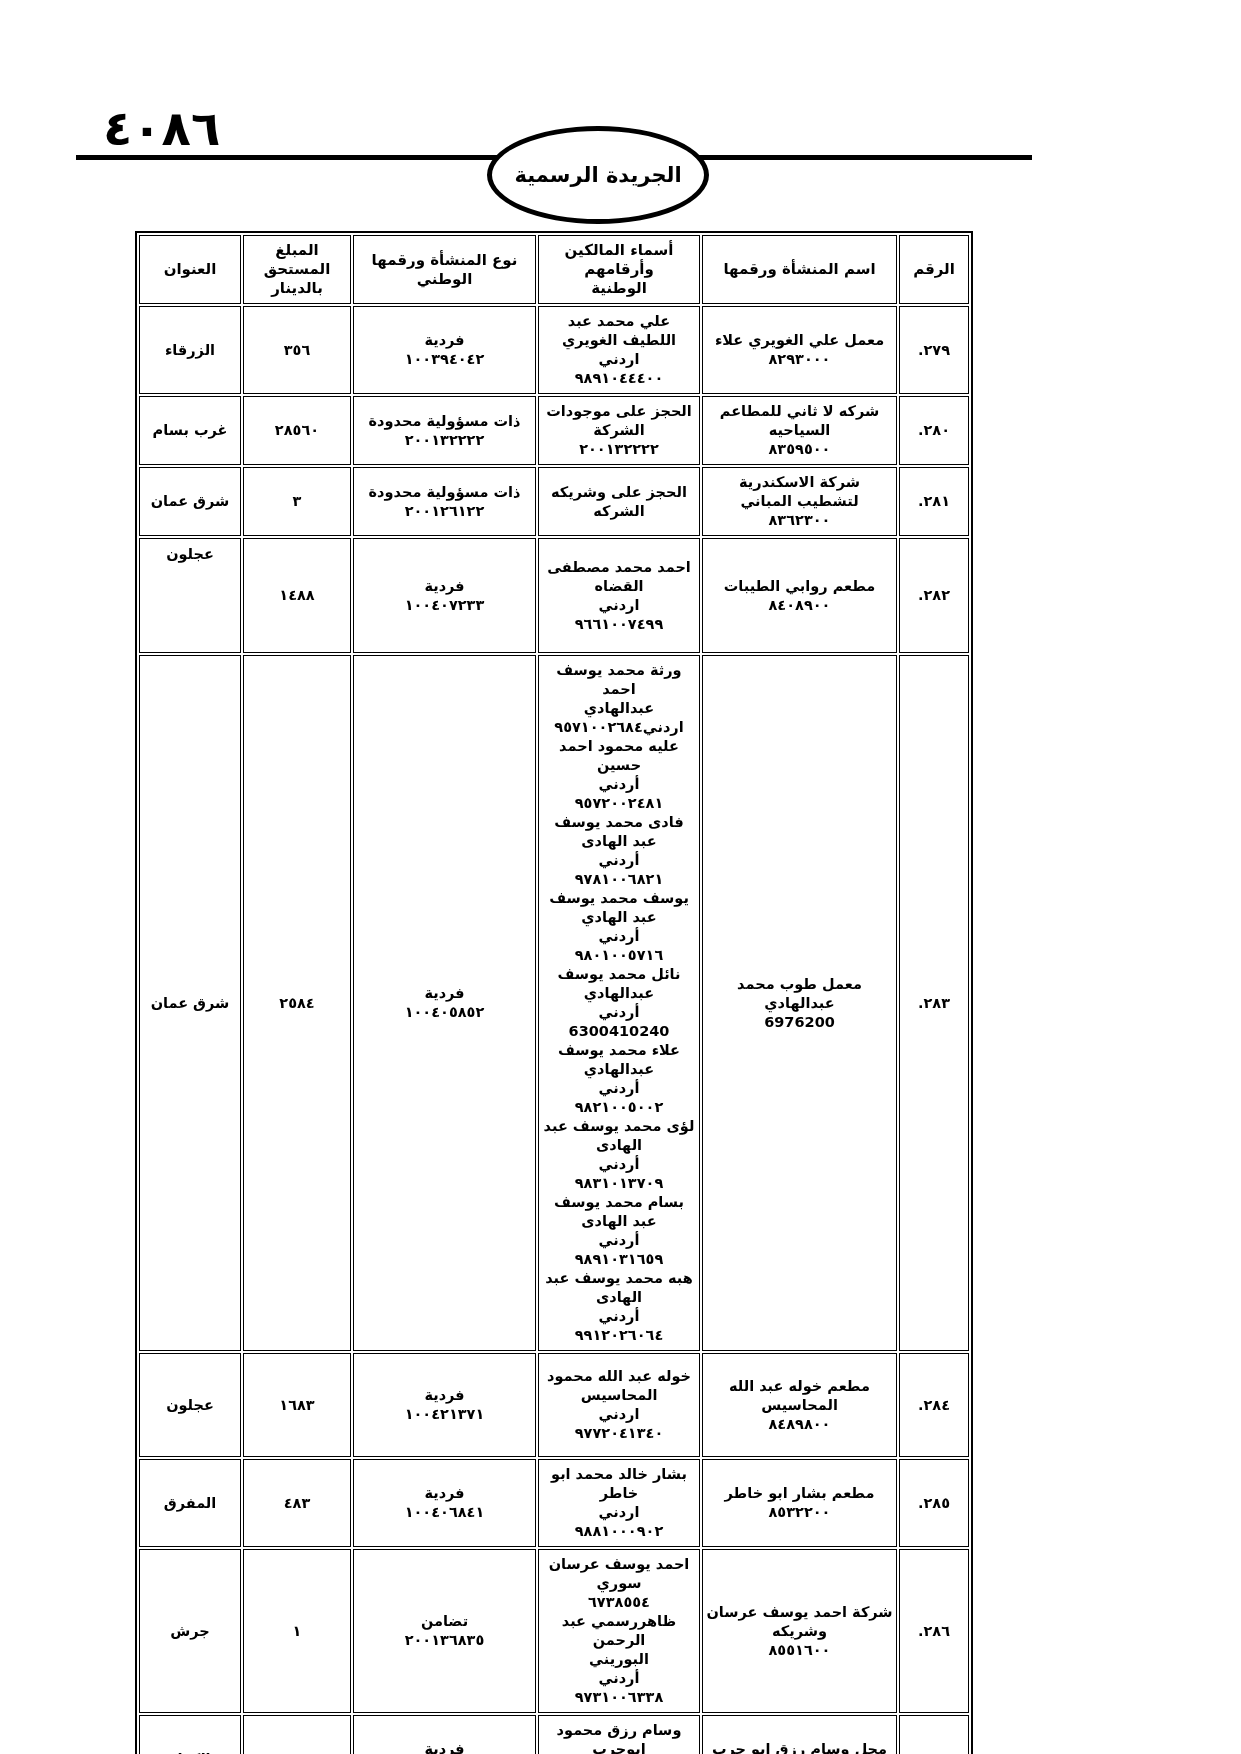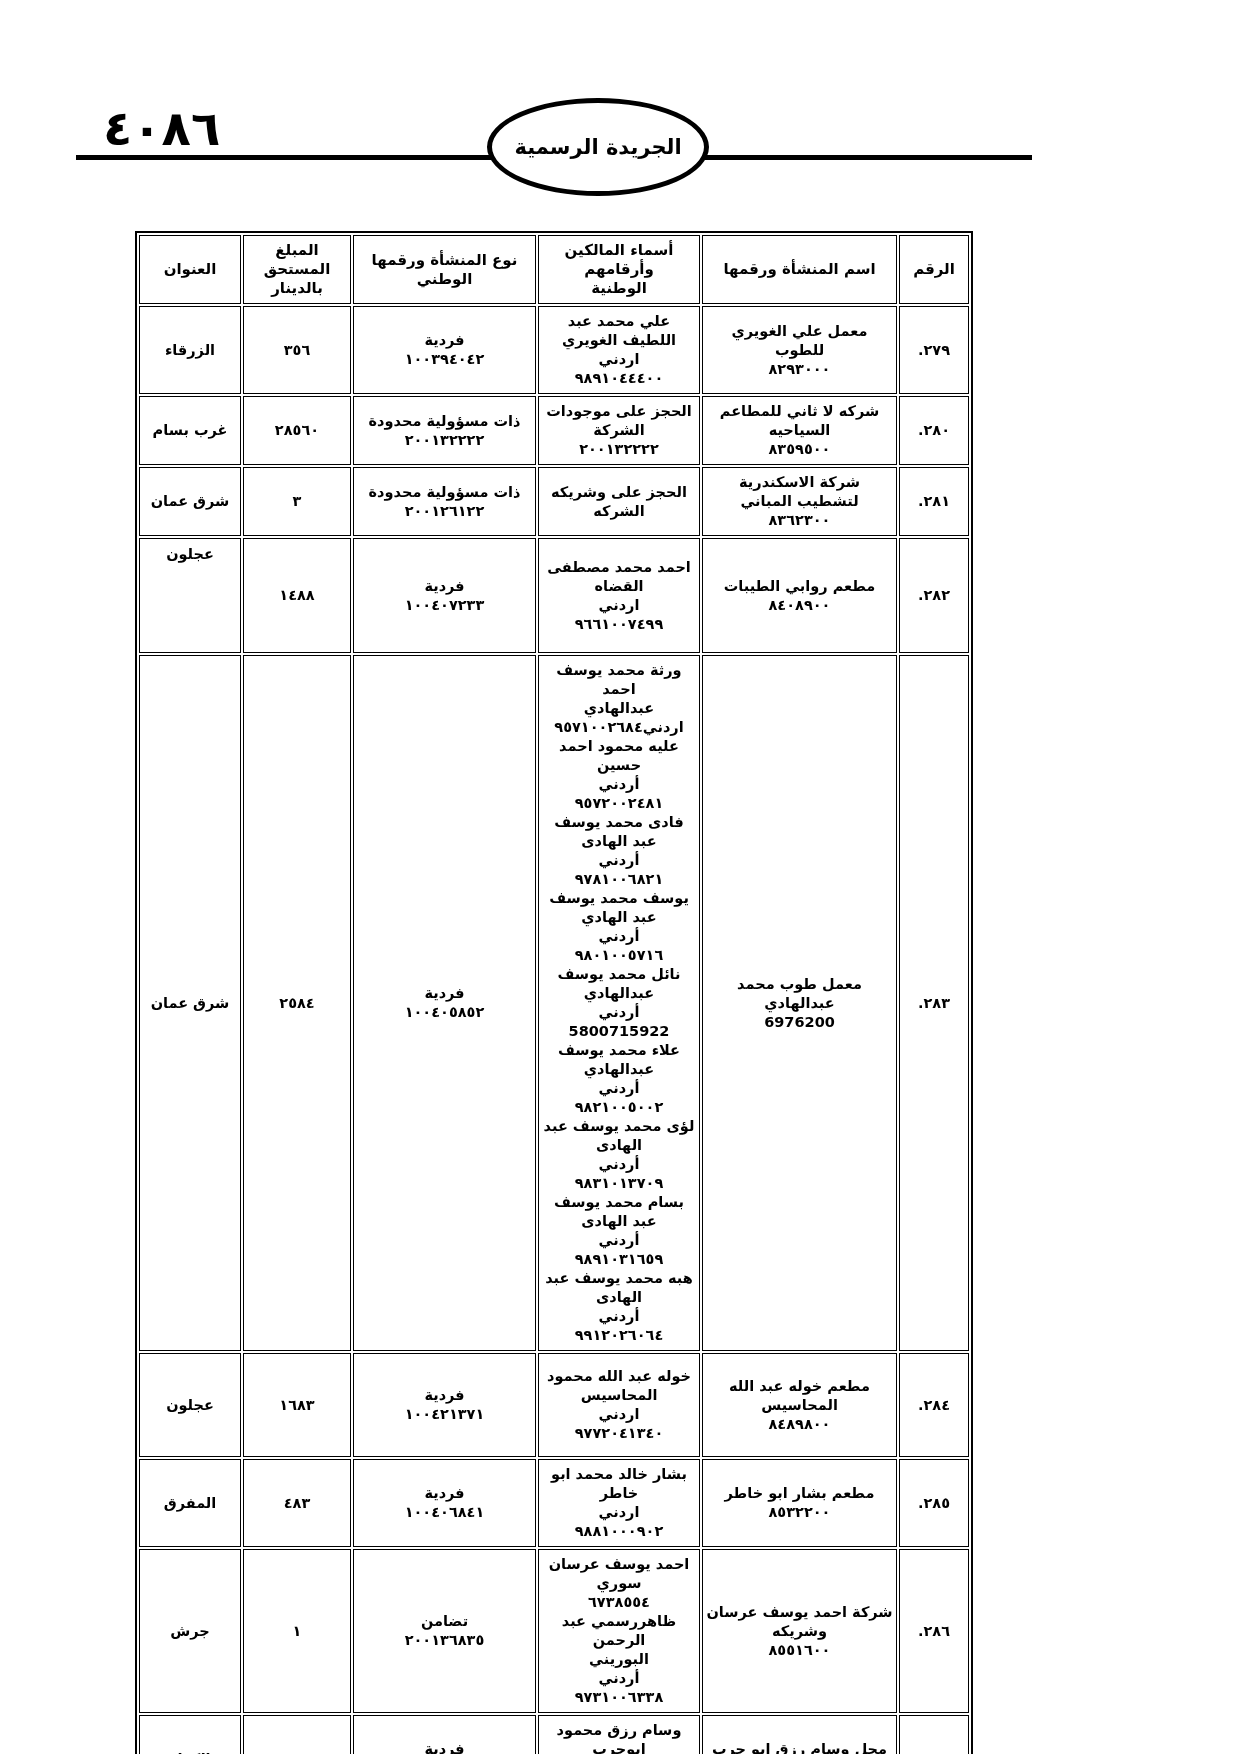--- a/index.html
+++ b/index.html
@@ -29,21 +29,21 @@
     position:absolute;
     left:76px;
     top:127px;
     width:956px;
     height:5px;
     background:#000;
   }
   .gazette-ellipse {
     position:absolute;
     left:487px;
-    top:70px;
+    top:98px;
     width:212px;
     height:88px;
     border:5px solid #000;
     border-radius:50%;
     background:#fff;
     display:flex;
     align-items:center;
     justify-content:center;
     font-size:21px;
     font-weight:bold;
@@ -133,21 +133,21 @@
           </th>
           <th class="col-address">
             <div>العنوان</div>
           </th>
         </tr>
     </thead>
     <tbody id="table-body">
         <tr>
           <td class="col-number">٢٧٩.</td>
           <td class="col-name">
-            <div>معمل علي الغويري للطوب</div>
+            <div>معمل علي الغويري علاء</div>
             <div>٨٢٩٣٠٠٠</div>
           </td>
           <td class="col-owners">
             <div>علي محمد عبد اللطيف الغويري</div>
             <div>اردني</div>
             <div>٩٨٩١٠٤٤٤٠٠</div>
           </td>
           <td class="col-type">
             <div>فردية</div>
             <div>١٠٠٣٩٤٠٤٢</div>
@@ -220,21 +220,21 @@
             <div>أردني</div>
             <div>٩٥٧٢٠٠٢٤٨١</div>
             <div>فادى محمد يوسف عبد الهادى</div>
             <div>أردني</div>
             <div>٩٧٨١٠٠٦٨٢١</div>
             <div>يوسف محمد يوسف عبد الهادي</div>
             <div>أردني</div>
             <div>٩٨٠١٠٠٥٧١٦</div>
             <div>نائل محمد يوسف عبدالهادي</div>
             <div>أردني</div>
-            <div>5800715922</div>
+            <div>6300410240</div>
             <div>علاء محمد يوسف عبدالهادي</div>
             <div>أردني</div>
             <div>٩٨٢١٠٠٥٠٠٢</div>
             <div>لؤى محمد يوسف عبد الهادى</div>
             <div>أردني</div>
             <div>٩٨٣١٠١٣٧٠٩</div>
             <div>بسام محمد يوسف عبد الهادى</div>
             <div>أردني</div>
             <div>٩٨٩١٠٣١٦٥٩</div>
             <div>هبه محمد يوسف عبد الهادى</div>

